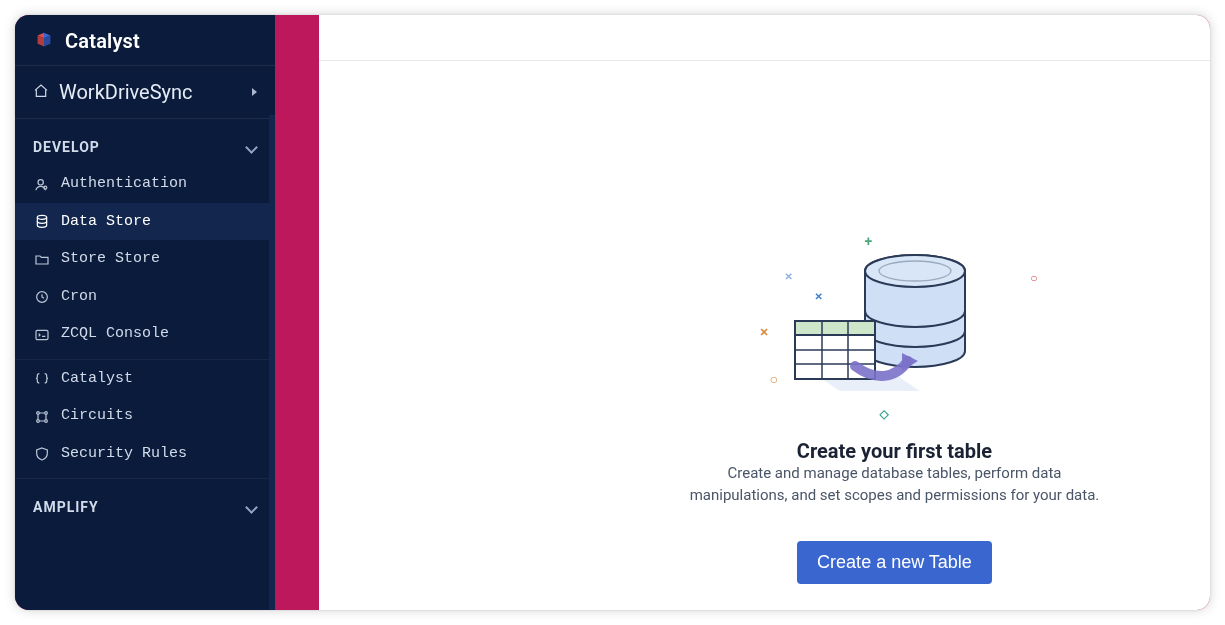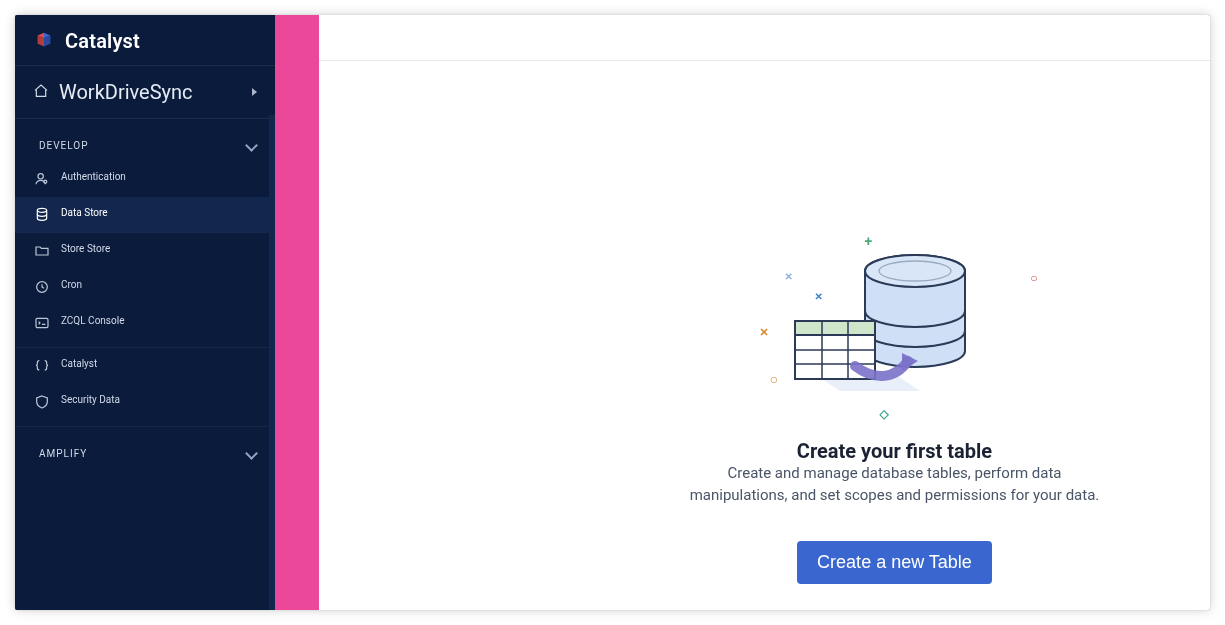--- a/index.html
+++ b/index.html
@@ -8,23 +8,23 @@
     font-family: -apple-system, BlinkMacSystemFont, "Segoe UI", Roboto, "Helvetica Neue", Arial, sans-serif;
     background: #fff;
     color: #0f2342;
     width: 1225px;
     height: 625px;
     position: relative;
   }
   .app-frame {
     position: absolute;
     top: 15px; left: 15px; right: 15px; bottom: 15px;
-    background: #ec4899;
+    background: #be185d;
     box-shadow: 0 0 12px rgba(0,0,0,0.18), 0 0 2px rgba(0,0,0,0.15);
-    border-radius: 2px;
+    border-radius: 14px;
     overflow: hidden;
     display: flex;
     gap: 44px;
   }
   
   .sidebar {
     width: 260px;
     background: #0b1b3b;
     color: #cbd5e1;
     display: flex;
@@ -65,39 +65,40 @@
   .project-row .tri {
     margin-left: auto;
     width: 0; height: 0;
     border-left: 5px solid #a9b6cc;
     border-top: 4px solid transparent;
     border-bottom: 4px solid transparent;
   }
   .section-header {
     display: flex;
     align-items: center;
-    padding: 20px 18px 10px 24px;
-    font-size: 10px;
-    font-weight: 400;
+    padding: 20px 18px 10px 18px;
+    font-size: 14px;
+    font-weight: 700;
     letter-spacing: 1px;
     color: #d2dbea;
     cursor: pointer;
   }
   .section-header .chev {
     margin-left: auto;
   }
   .nav-item {
     display: flex;
-    align-items: flex-start;
+    align-items: flex-end;
     gap: 10px;
     padding: 9px 18px;
-    font-size: 10px;
+    font-size: 15px;
     color: #d2dbea;
     cursor: pointer;
     line-height: 1.3;
+    font-family: Liberation Mono, monospace;
   }
   .nav-item.active {
     background: #13274e;
     color: #ffffff;
   }
   .nav-item .ico {
     width: 18px; height: 18px;
     display: inline-flex;
     align-items: center; justify-content: center;
     opacity: 0.9;
@@ -264,24 +265,36 @@
           <svg viewBox="0 0 24 24" width="16" height="16" fill="none" stroke="currentColor" stroke-width="1.8">
             <path d="M8 4c-2 0-3 1-3 3v2c0 1-1 2-2 2 1 0 2 1 2 2v2c0 2 1 3 3 3"></path>
             <path d="M16 4c2 0 3 1 3 3v2c0 1 1 2 2 2-1 0-2 1-2 2v2c0 2-1 3-3 3"></path>
           </svg>
         </span>
         <span>Catalyst</span>
       </div>
       <div class="nav-item">
         <span class="ico">
           <svg viewBox="0 0 24 24" width="16" height="16" fill="none" stroke="currentColor" stroke-width="1.8">
+            <circle cx="6" cy="6" r="2"></circle>
+              <circle cx="18" cy="6" r="2"></circle>
+              <circle cx="6" cy="18" r="2"></circle>
+              <circle cx="18" cy="18" r="2"></circle>
+            <path d="M8 6h8M6 8v8M18 8v8M8 18h8"></path>
+          </svg>
+        </span>
+        <span>Circuits</span>
+      </div>
+      <div class="nav-item">
+        <span class="ico">
+          <svg viewBox="0 0 24 24" width="16" height="16" fill="none" stroke="currentColor" stroke-width="1.8">
             <path d="M12 3l8 3v5c0 5-3.5 8.5-8 10-4.5-1.5-8-5-8-10V6l8-3z"></path>
           </svg>
         </span>
-        <span>Security Data</span>
+        <span>Security Rules</span>
       </div>
     </div>
 
     <div class="section-gap"></div>
 
     <div class="section-block">
       <div class="section-header">
         <span>AMPLIFY</span>
         <span class="chev"></span>
       </div>

